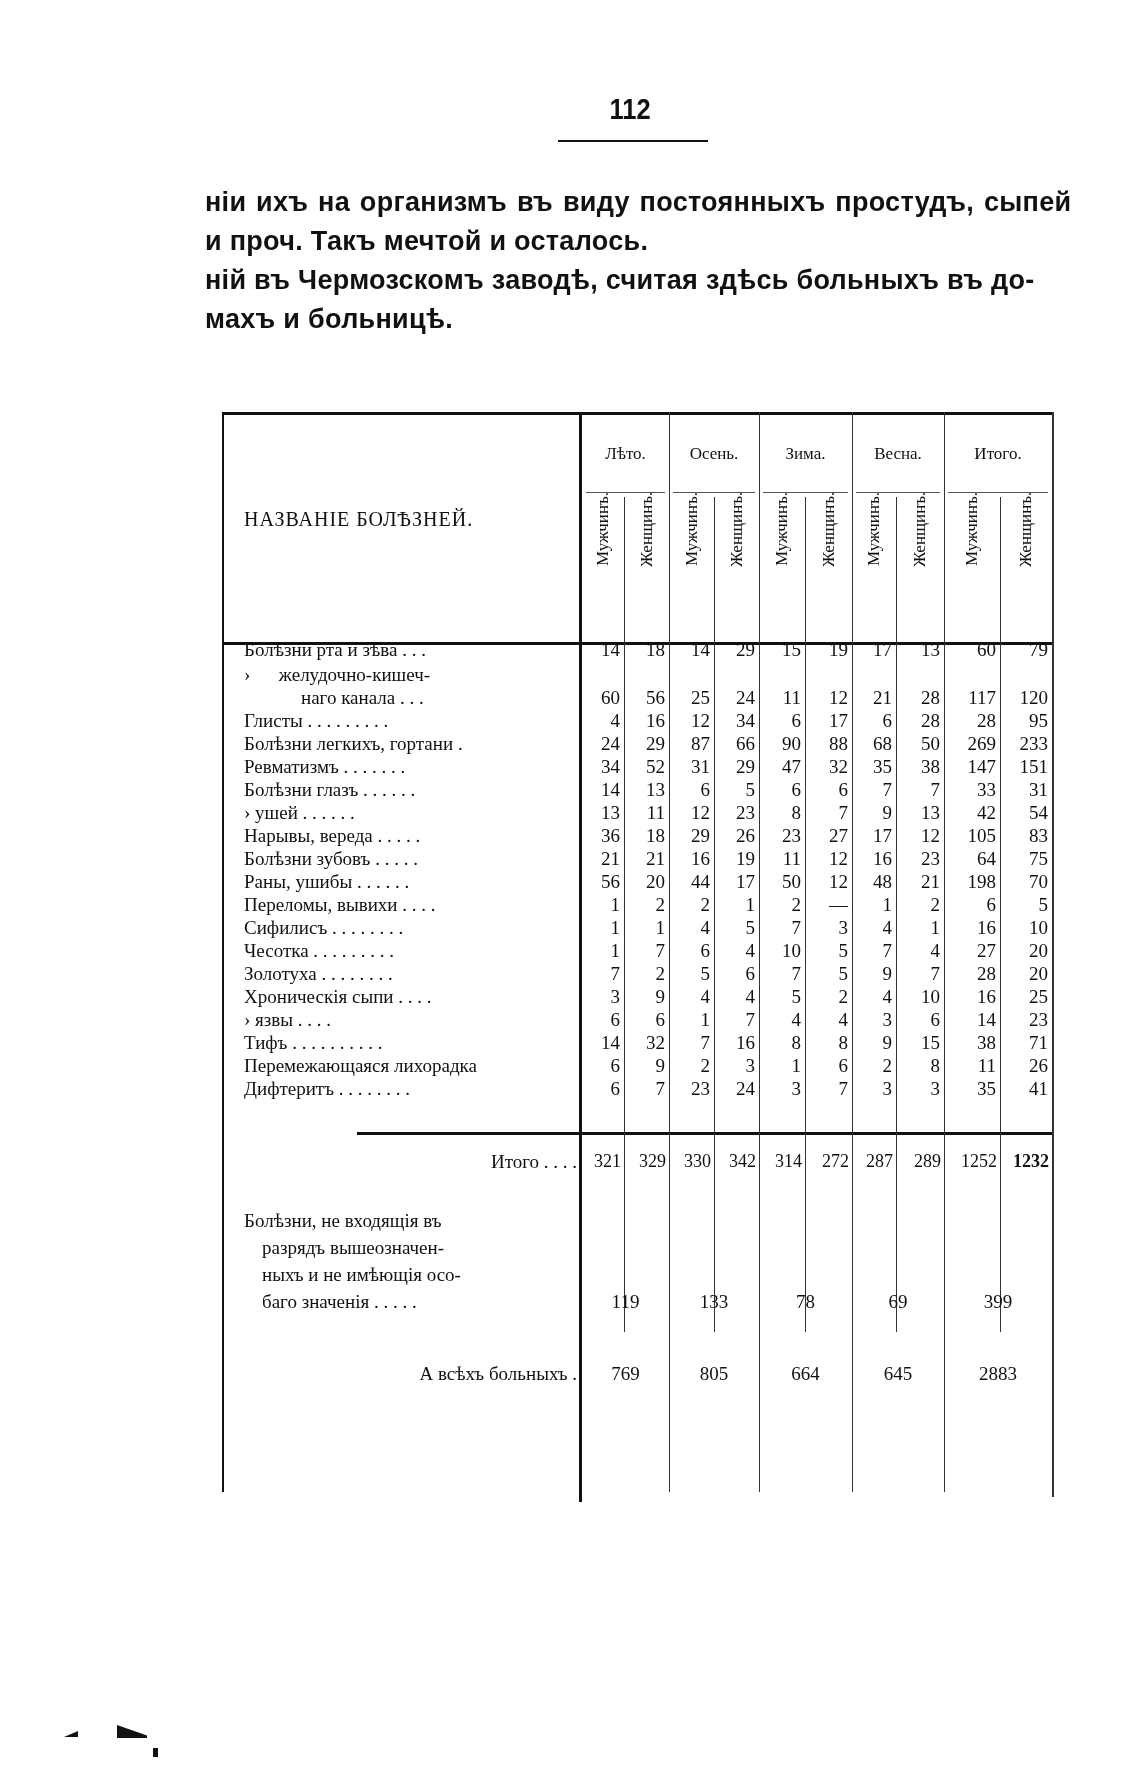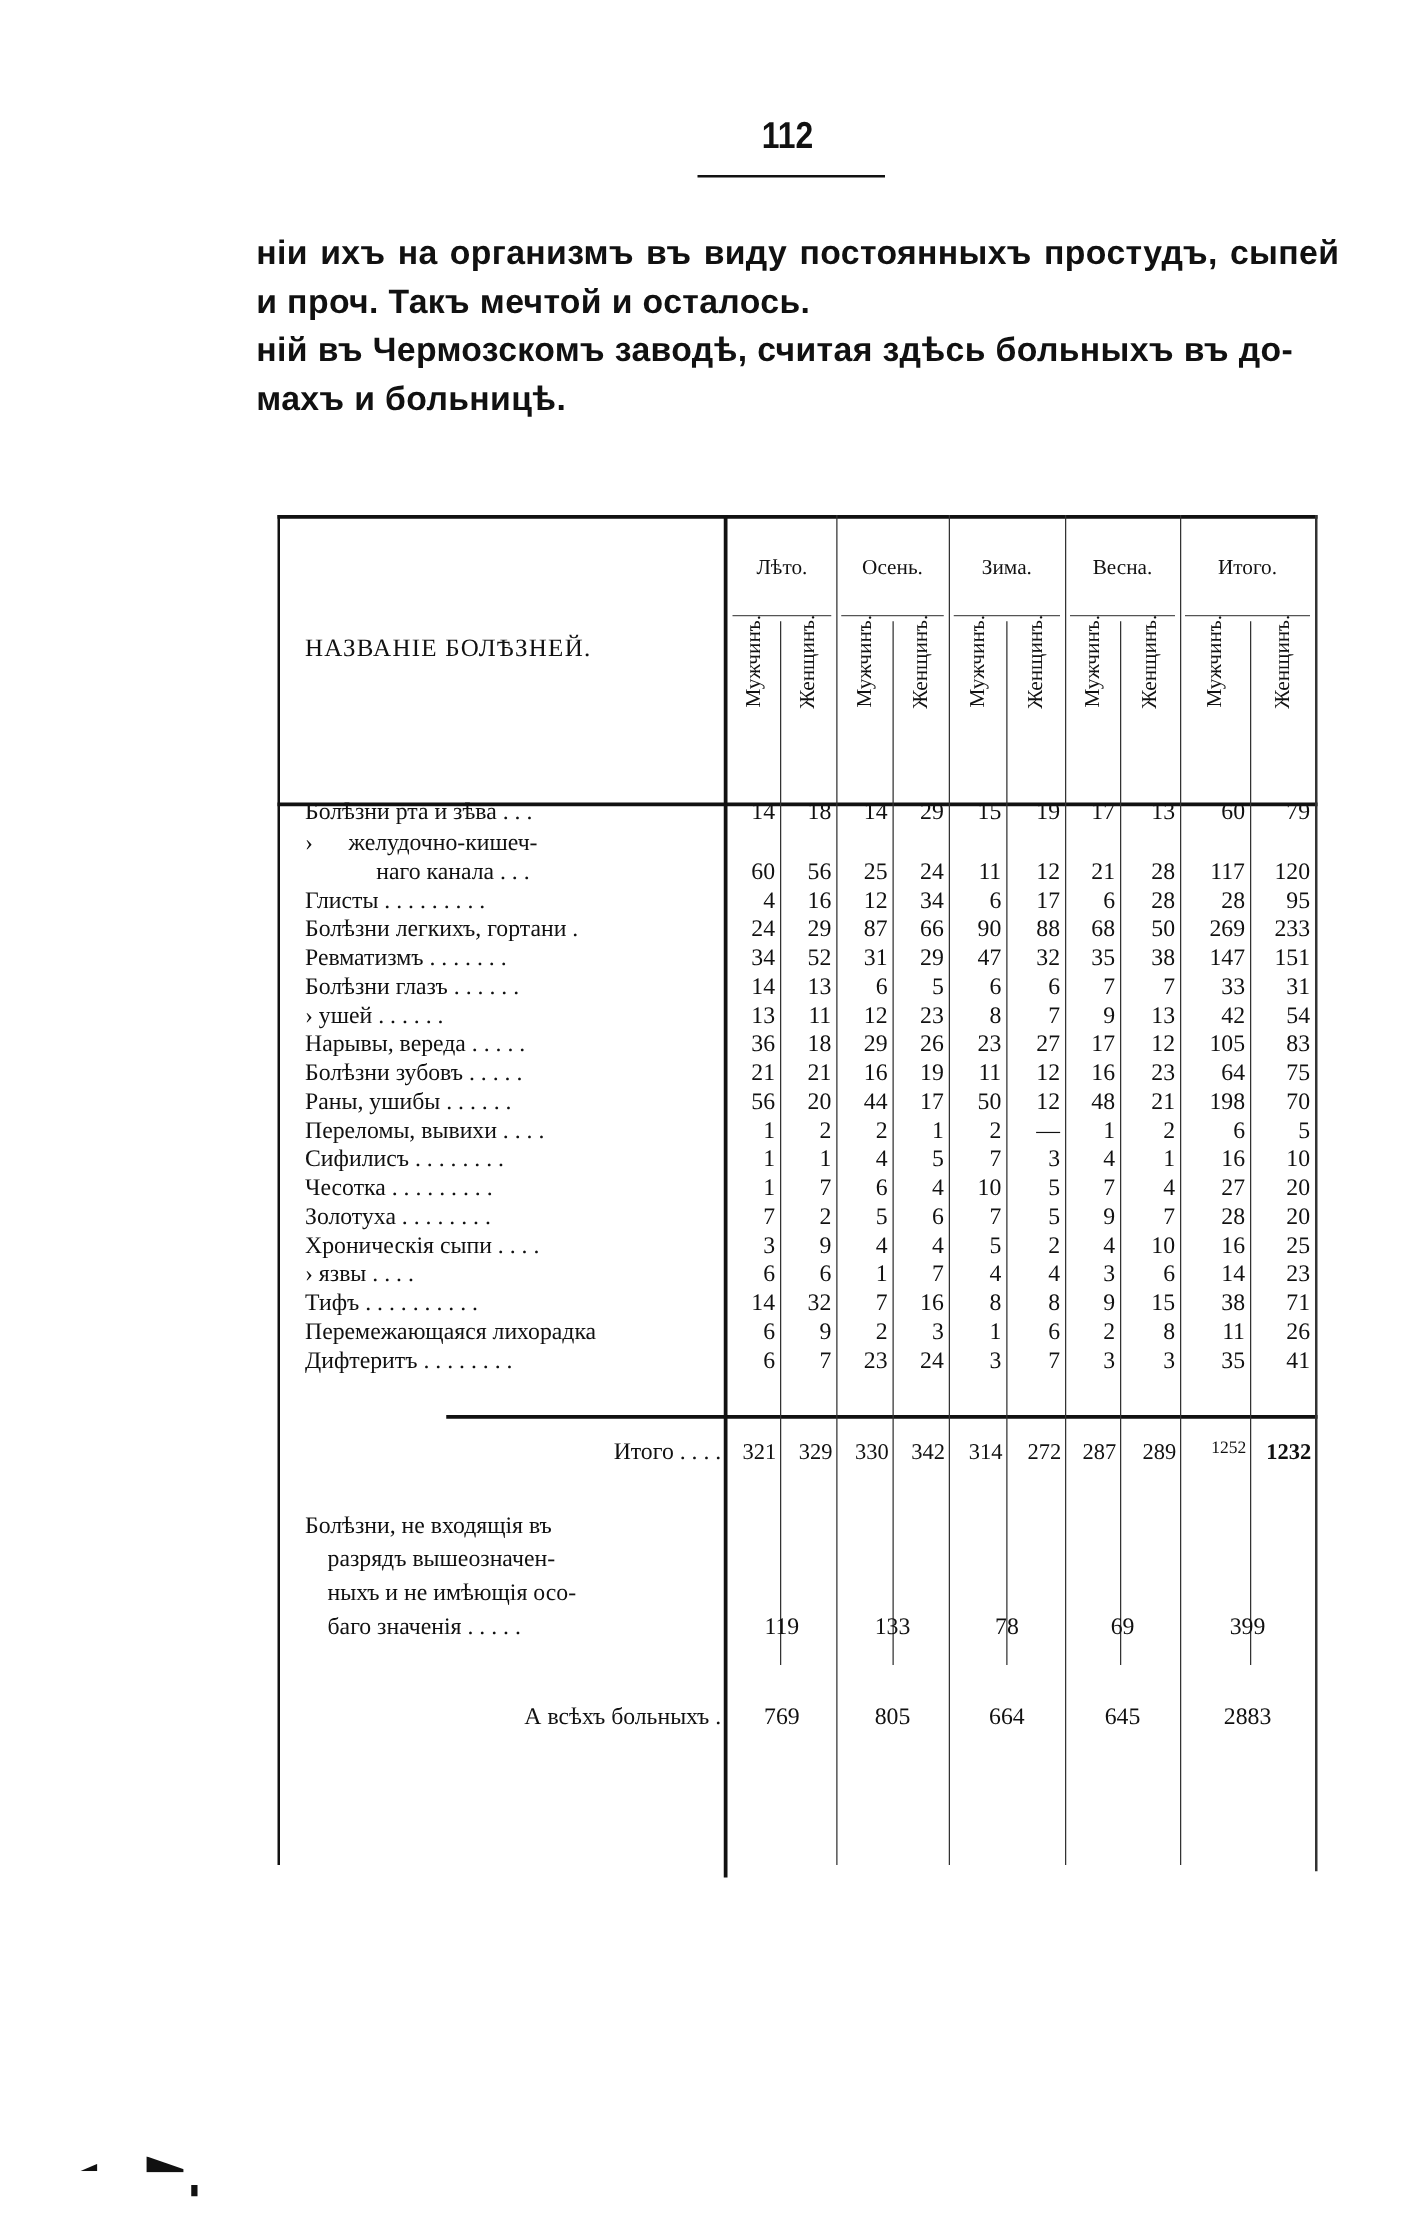--- a/index.html
+++ b/index.html
@@ -336,21 +336,21 @@
         <div class="row" style="top:739px;width:832px;">
           <span class="rname" style="left:135px;width:220px;text-align:right;">Итого . . . .</span>
           <span class="num" style="left:360px;width:39px;font-size:18px;">321</span>
           <span class="num" style="left:402px;width:42px;font-size:18px;">329</span>
           <span class="num" style="left:447px;width:42px;font-size:18px;">330</span>
           <span class="num" style="left:492px;width:42px;font-size:18px;">342</span>
           <span class="num" style="left:537px;width:43px;font-size:18px;">314</span>
           <span class="num" style="left:583px;width:44px;font-size:18px;">272</span>
           <span class="num" style="left:630px;width:41px;font-size:18px;">287</span>
           <span class="num" style="left:674px;width:45px;font-size:18px;">289</span>
-          <span class="num" style="left:722px;width:53px;font-size:14px;">1252</span>
+          <span class="num" style="left:722px;width:53px;font-size:18px;">1252</span>
           <span class="num" style="left:778px;width:49px;font-size:18px;font-weight:bold;">1232</span>
         </div>
         <div class="row" style="top:798px;width:360px;">
           <span class="rname">Болѣзни, не входящія въ</span>
         </div>
         <div class="row" style="top:825px;width:360px;">
           <span class="rname" style="left:40px;">разрядъ вышеозначен-</span>
         </div>
         <div class="row" style="top:852px;width:360px;">
           <span class="rname" style="left:40px;">ныхъ и не имѣющія осо-</span>

